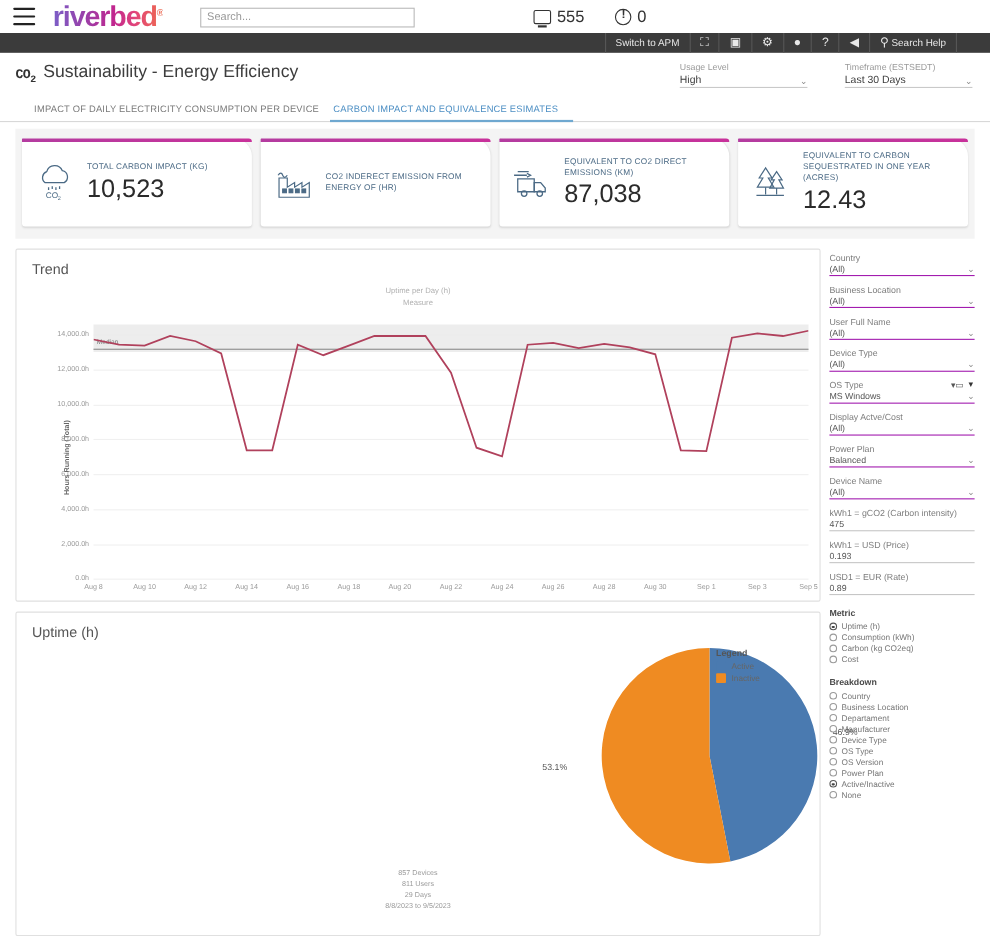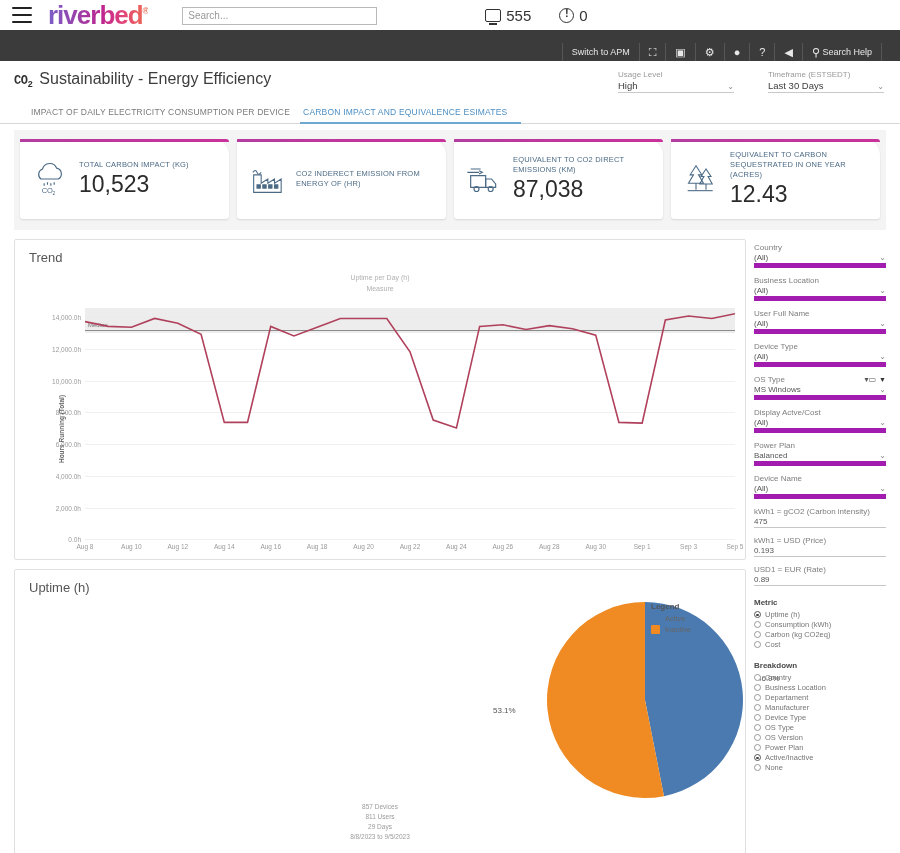--- a/index.html
+++ b/index.html
@@ -36,23 +36,23 @@
   .topbar-stat { display:flex; align-items:center; gap:5px; font-size:15px; color:#333; }
   .topbar-stat.first { margin-left: 98px; }
   .topbar-stat.second { margin-left: 18px; }
   .icon-monitor { width:16px;height:13px;border:1.6px solid #333;border-radius:2px;position:relative; }
   .icon-monitor::after{content:"";position:absolute;left:50%;transform:translateX(-50%);bottom:-4px;width:8px;height:2px;background:#333;}
   .icon-alert { width:15px;height:15px;border:1.6px solid #333;border-radius:50%;position:relative; }
   .icon-alert::after{content:"!";position:absolute;left:0;right:0;top:-3px;text-align:center;font-size:11px;font-weight:bold;line-height:15px;color:#333;}
 
   
   .darknav {
-    height: 31px; background: #3b3b3b;
+    height: 18px; background: #3b3b3b;
     display:flex; align-items:flex-end; justify-content:flex-end;
-    padding-right: 18px;
+    padding-right: 30px;
   }
   .dn-item {
     color:#e8e8e8; font-size:9px; height:18px;
     display:flex; align-items:center; justify-content:center;
     padding: 0 9px; border-left:1px solid #565656; cursor:pointer;
     white-space:nowrap;
   }
   .dn-item:last-child { border-right:1px solid #565656; }
   .dn-glyph { font-size:11px; line-height:1; }
 
@@ -146,21 +146,21 @@
   .legend-swatch { width:9px; height:9px; border-radius:1px; }
   .legend-text { font-size:7.5px; color:#666; }
 
   
   .rail { width:132px; flex:0 0 132px; padding-top:4px; }
   .f-group { margin-bottom:8px; }
   .f-label { font-size:8px; color:#7d7d7d; display:flex; align-items:center; }
   .f-label .spacer { flex:1; }
   .f-icons { display:flex; align-items:center; gap:3px; }
   .f-value {
-    font-size:8px; color:#555; border-bottom:5px solid #a21caf;
+    font-size:8px; color:#555; border-bottom:1px solid #a21caf;
     display:flex; justify-content:space-between; align-items:flex-end;
     padding-bottom:1px; margin-top:1px; cursor:pointer;
   }
   .f-value.plain { border-bottom:1px solid #c6c6c6; }
   .radio-group { margin-top:12px; }
   .rg-title { font-size:8px; font-weight:bold; color:#4a4a4a; margin-bottom:3px; }
   .radio-row { display:flex; align-items:center; gap:4px; margin-bottom:1px; cursor:pointer; }
   .radio {
     width:7px; height:7px; border-radius:50%; border:1px solid #9a9a9a;
     flex:0 0 7px; background:#fff; position:relative;

